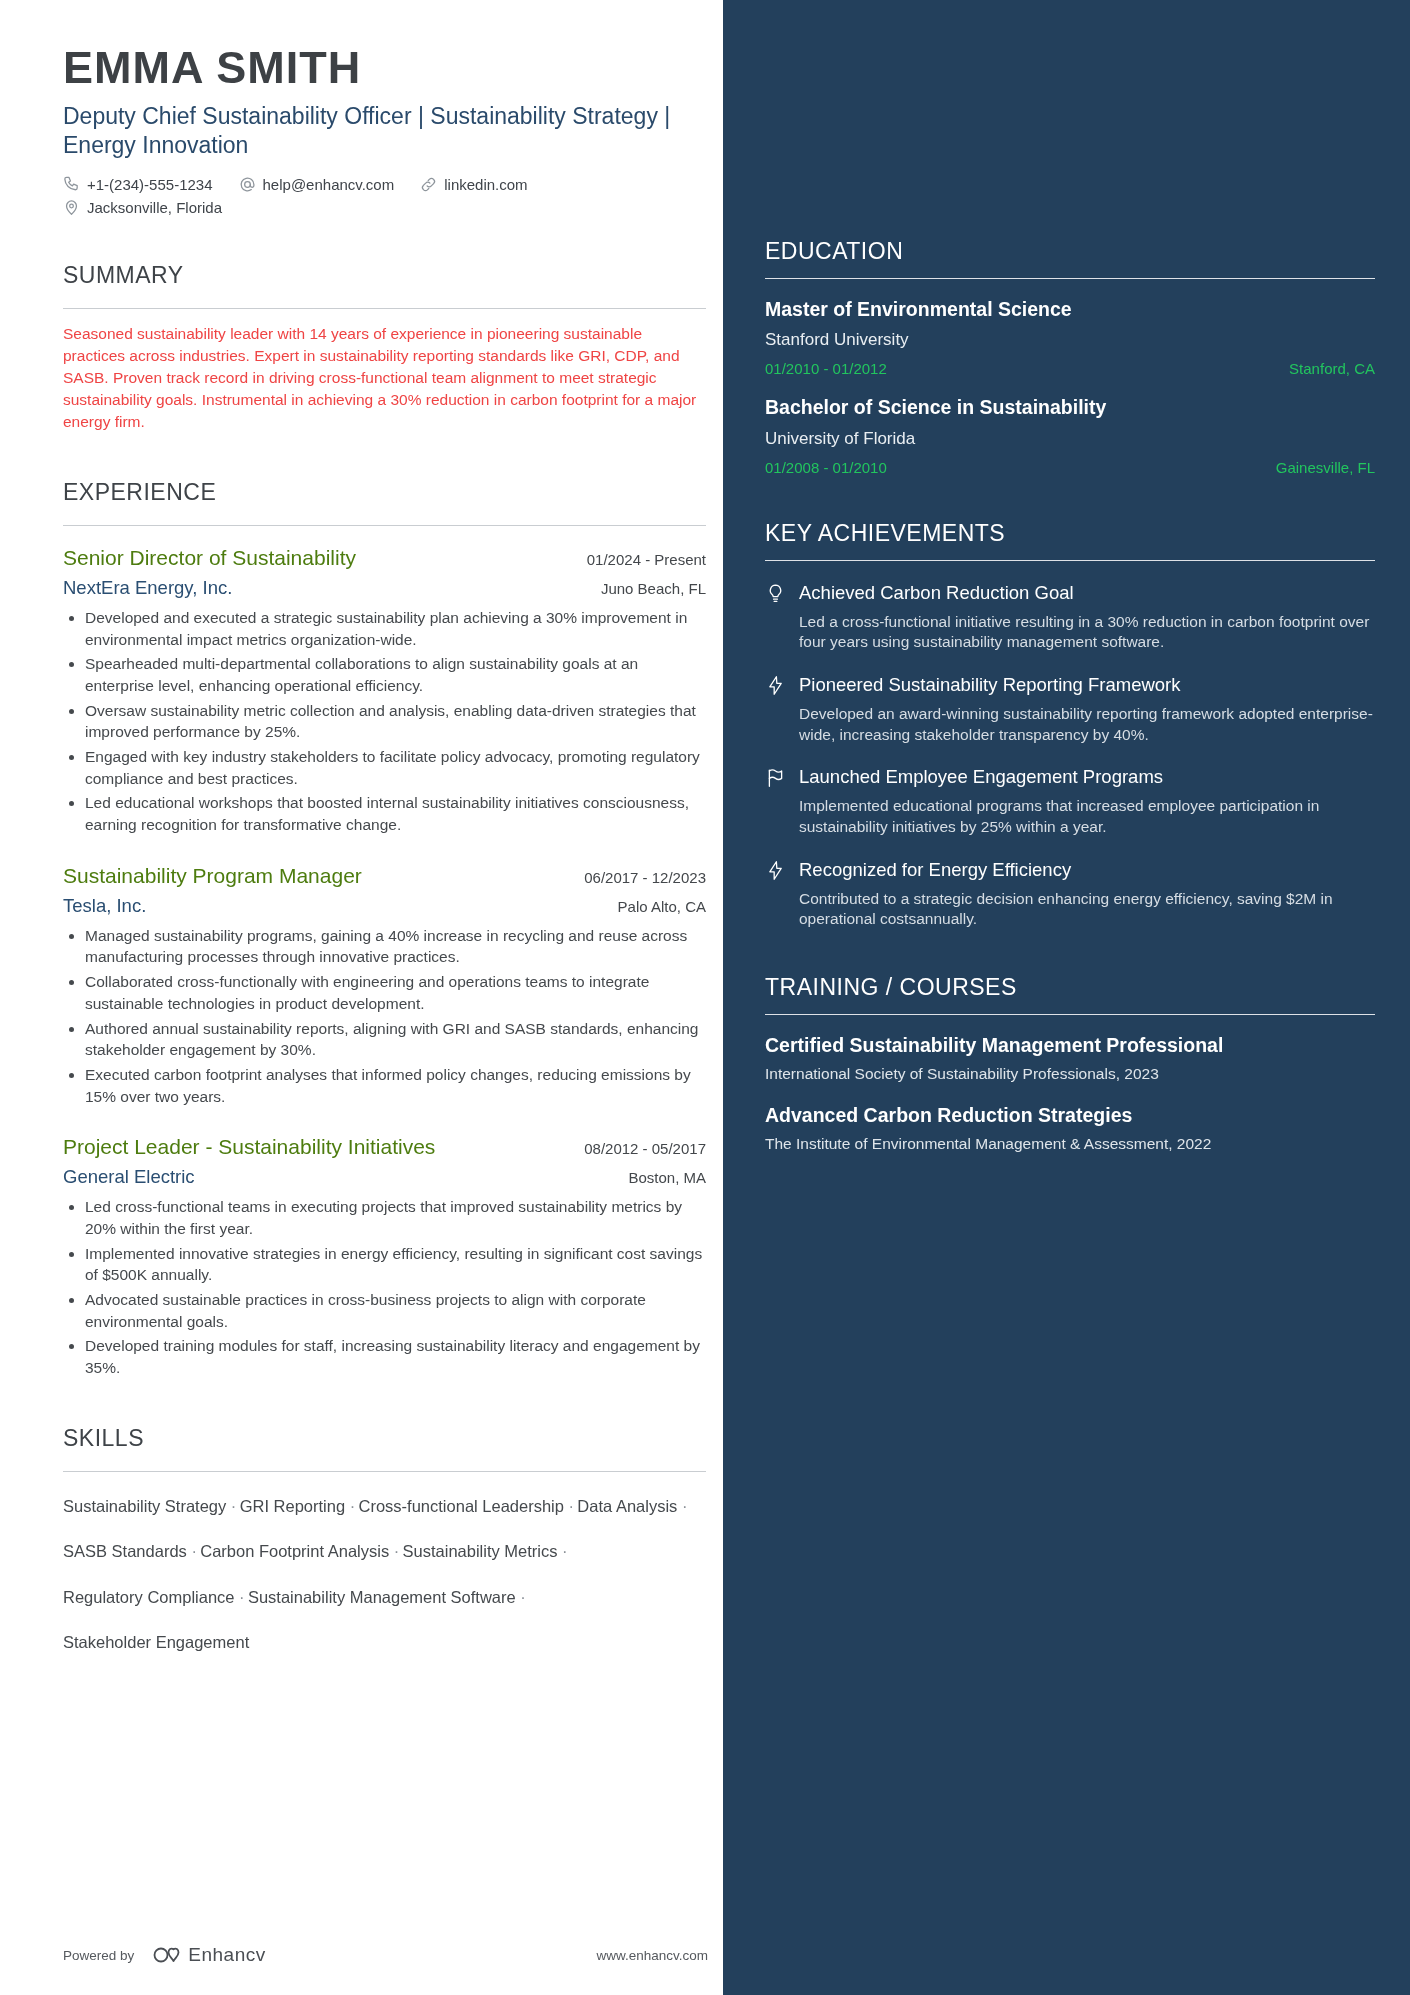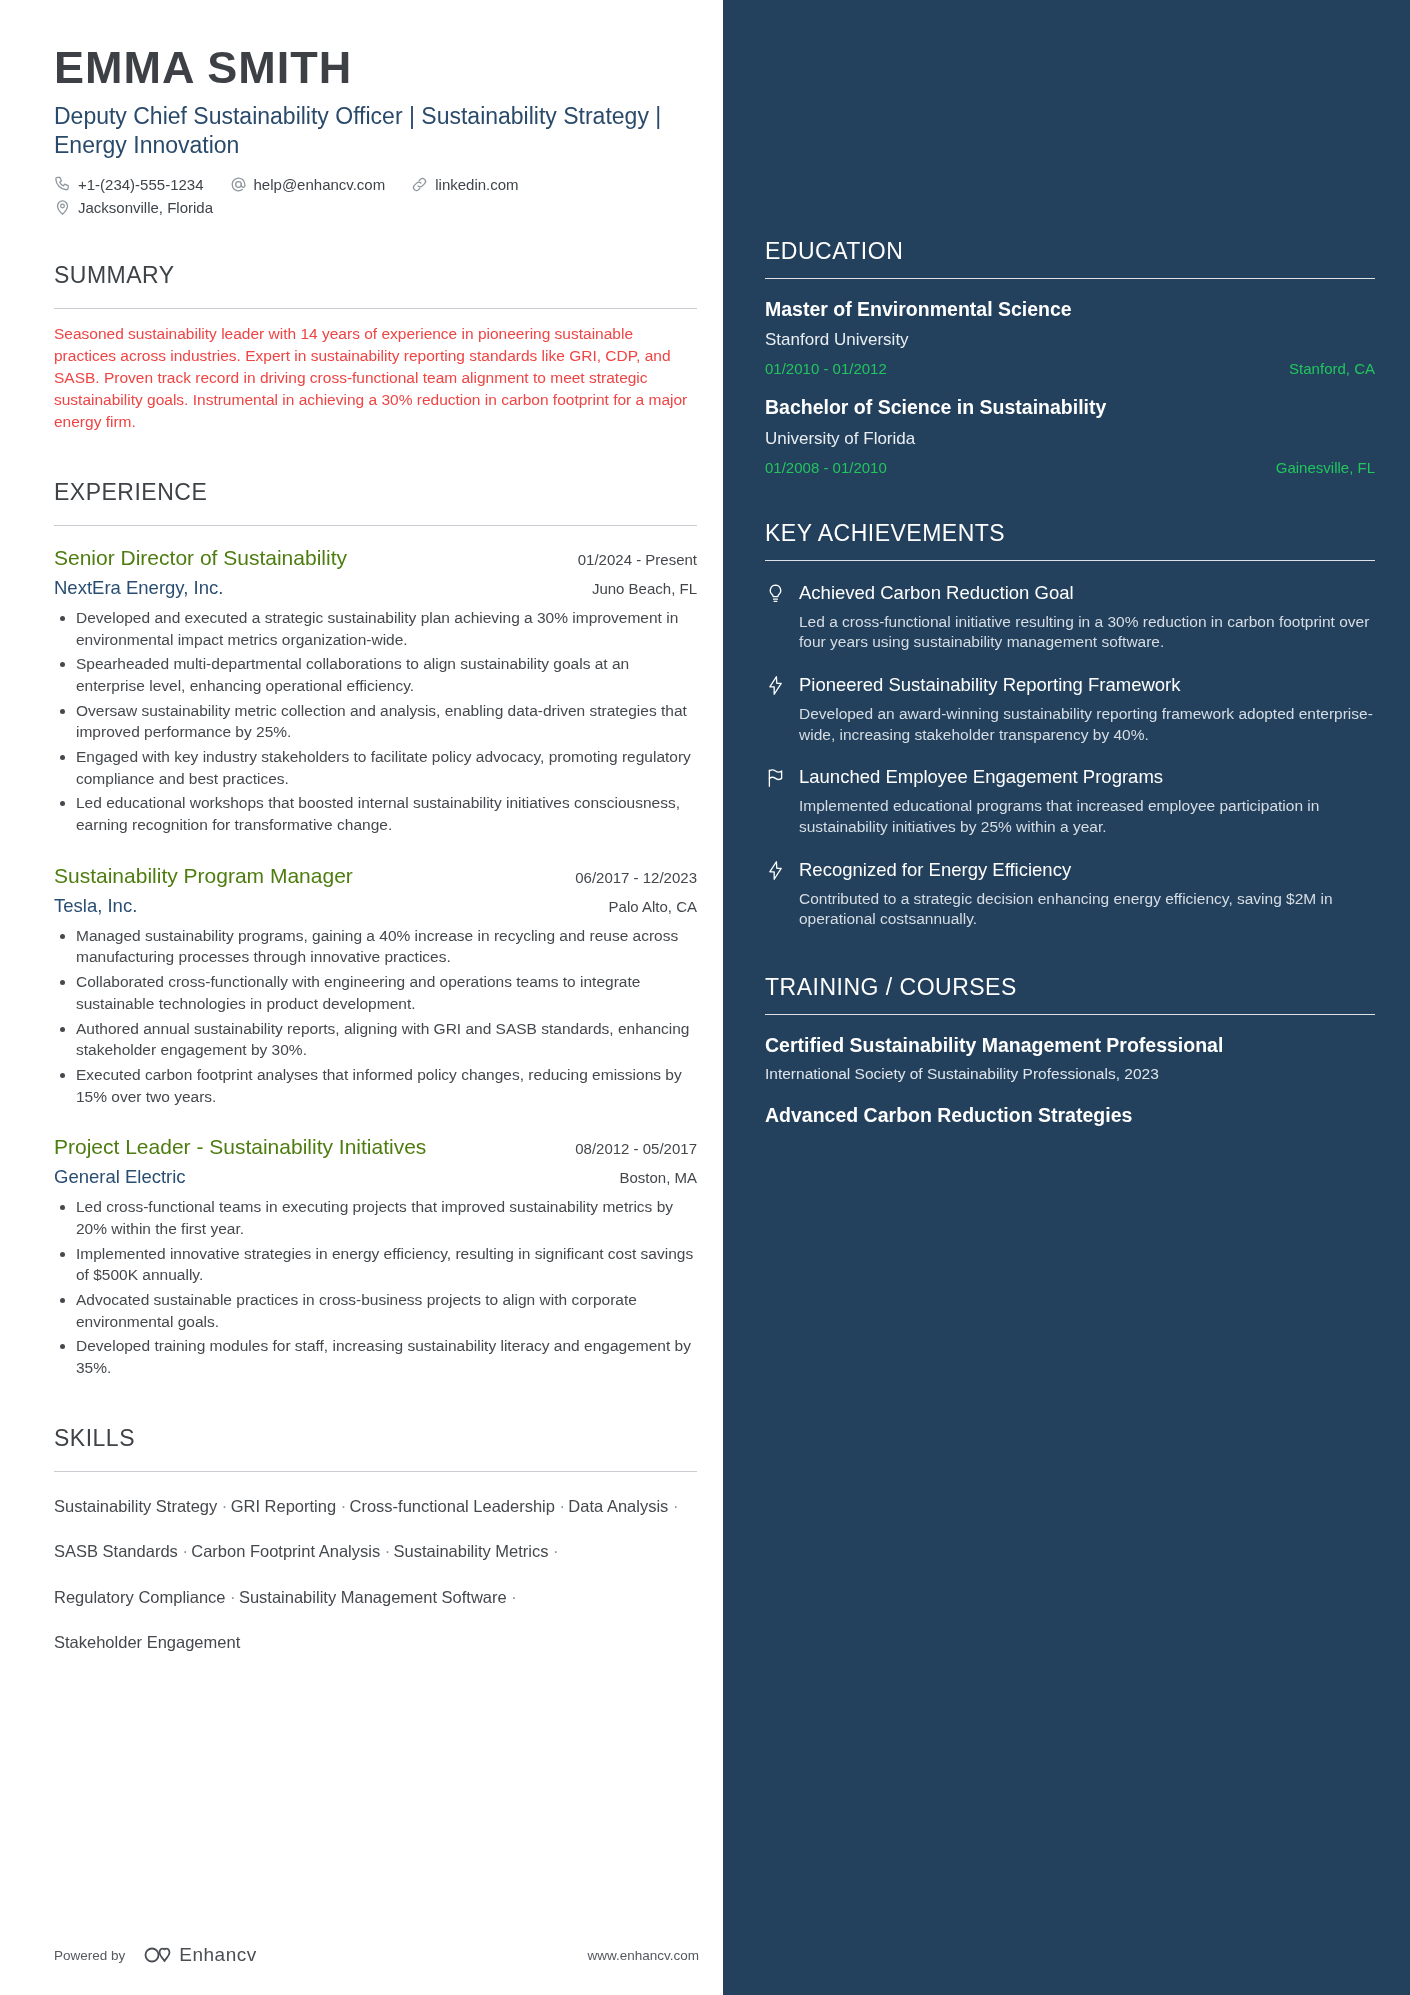--- a/index.html
+++ b/index.html
@@ -1,20 +1,20 @@
 <!DOCTYPE html>
 <html><head>
 <meta charset="utf-8">
 <style>
   * { margin:0; padding:0; box-sizing:border-box; }
   body { background:#fff; font-family:"Liberation Sans", sans-serif; }
   .page { position:relative; width:1410px; height:1995px; background:#ffffff; overflow:hidden; }
 
   
-  .main { position:absolute; top:0; left:4px; width:723px; height:100%; padding:42px 30px 0 50px; }
+  .main { position:absolute; top:0; left:13px; width:723px; height:100%; padding:42px 30px 0 50px; }
 
   .name { font-size:45px; font-weight:700; color:#3d4145; letter-spacing:1px; }
   .headline { margin-top:8px; font-size:23px; line-height:1.28; color:#2a4a6b; }
   .contact-row { display:flex; align-items:center; gap:26px; margin-top:15px; font-size:15px; color:#3f444a; }
   .contact-item { display:flex; align-items:center; gap:7px; }
   .contact-row + .contact-row { margin-top:6px; gap:26px; }
   .cicon { width:17px; height:17px; stroke:#8e959c; fill:none; stroke-width:1.8; stroke-linecap:round; stroke-linejoin:round; flex:0 0 auto; }
 
   .section { margin-top:46px; }
   .section-h { font-size:23px; font-weight:400; letter-spacing:0.5px; color:#3e4348; padding-bottom:19px; border-bottom:1px solid #c9cdd1; }
@@ -265,17 +265,18 @@
     <div class="side-section">
       <div class="side-h">TRAINING / COURSES</div>
 
       <div class="course">
         <div class="course-title">Certified Sustainability Management Professional</div>
         <div class="course-desc">International Society of Sustainability Professionals, 2023</div>
       </div>
 
       <div class="course">
         <div class="course-title">Advanced Carbon Reduction Strategies</div>
+        <div class="course-desc">The Institute of Environmental Management &amp; Assessment, 2022</div>
       </div>
     </div>
   </div>
 
 </div>
 
 </body></html>

